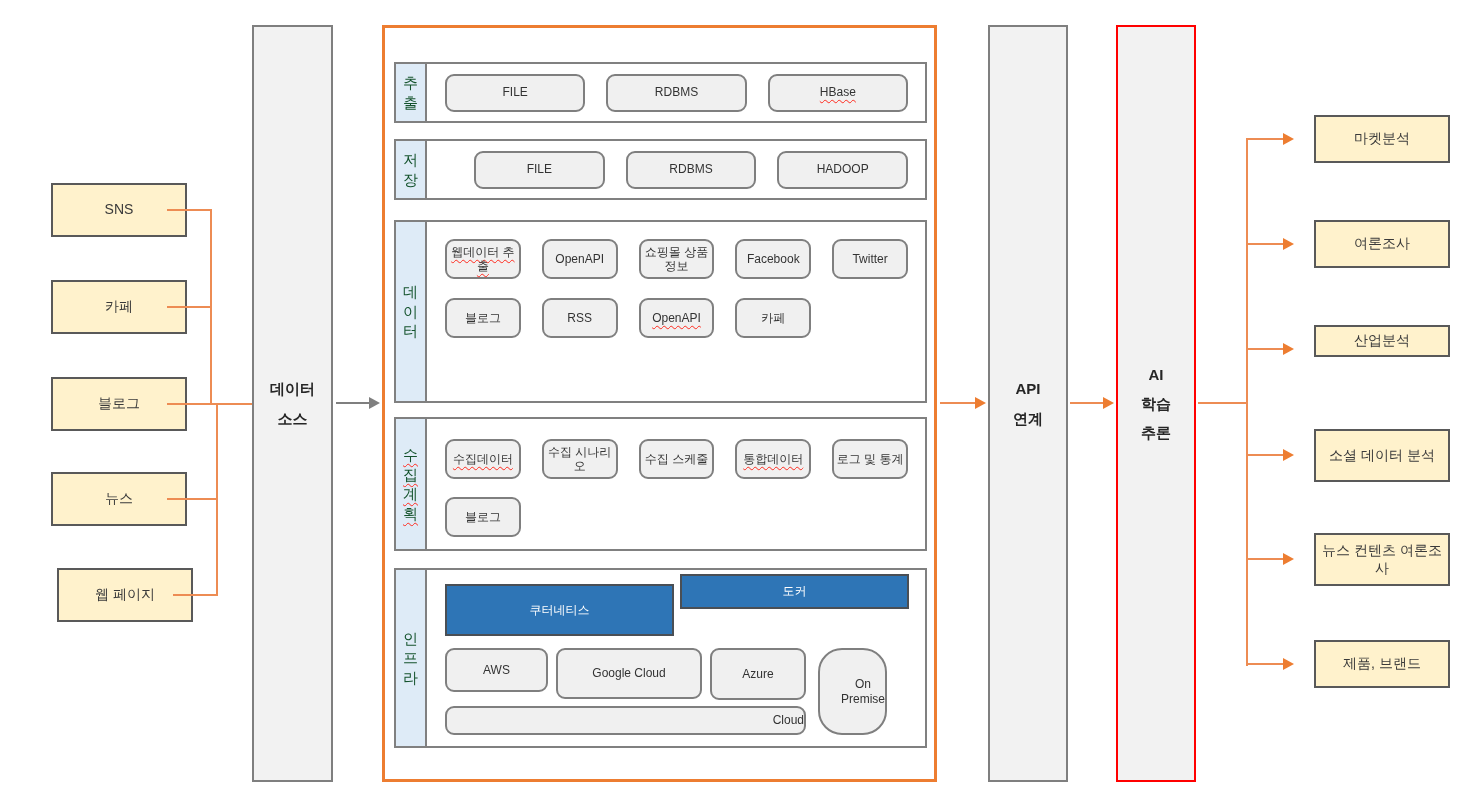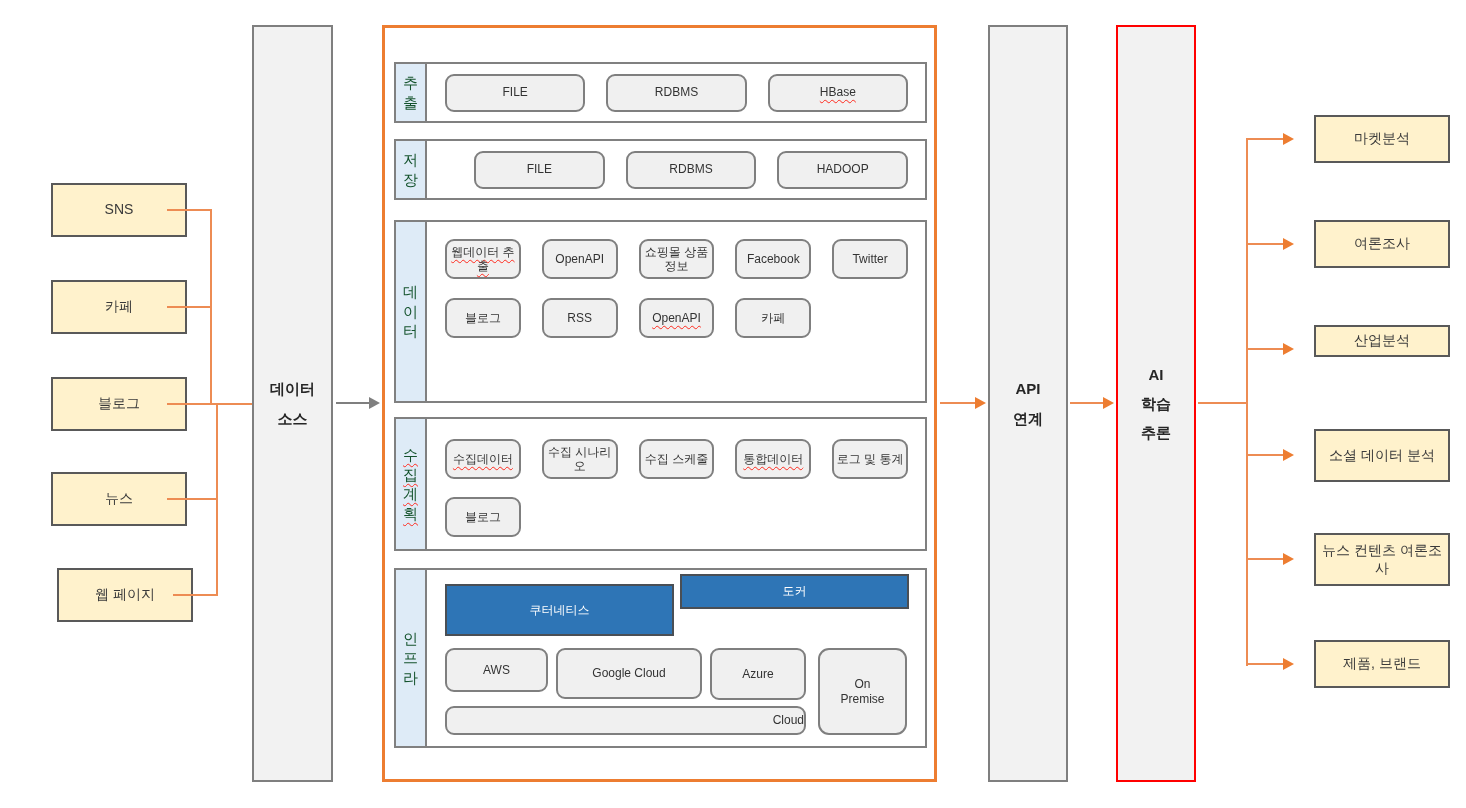--- a/index.html
+++ b/index.html
@@ -212,21 +212,21 @@
       </div>
       <div class="chip" style="position:absolute; left:18px; top:78px; width:103px; height:44px;">
         <span>AWS</span>
       </div>
       <div class="chip" style="position:absolute; left:129px; top:78px; width:146px; height:51px;">
         <span>Google Cloud</span>
       </div>
       <div class="chip" style="position:absolute; left:283px; top:78px; width:96px; height:52px;">
         <span>Azure</span>
       </div>
-      <div class="chip" style="position:absolute; left:391px; top:78px; width:89px; height:87px; border-radius:11px;">
+      <div class="chip" style="position:absolute; left:391px; top:78px; width:69px; height:87px; border-radius:24px;justify-content:flex-end;">
         <span class="pre">On
 Premise</span>
       </div>
       <div class="chip" style="position:absolute; left:18px; top:136px; width:361px; height:29px;justify-content:flex-end;">
         <span>Cloud</span>
       </div>
     </div>
   </div>
 
   <div class="hline" style="left:940px; top:402px; width:36px;"></div>

